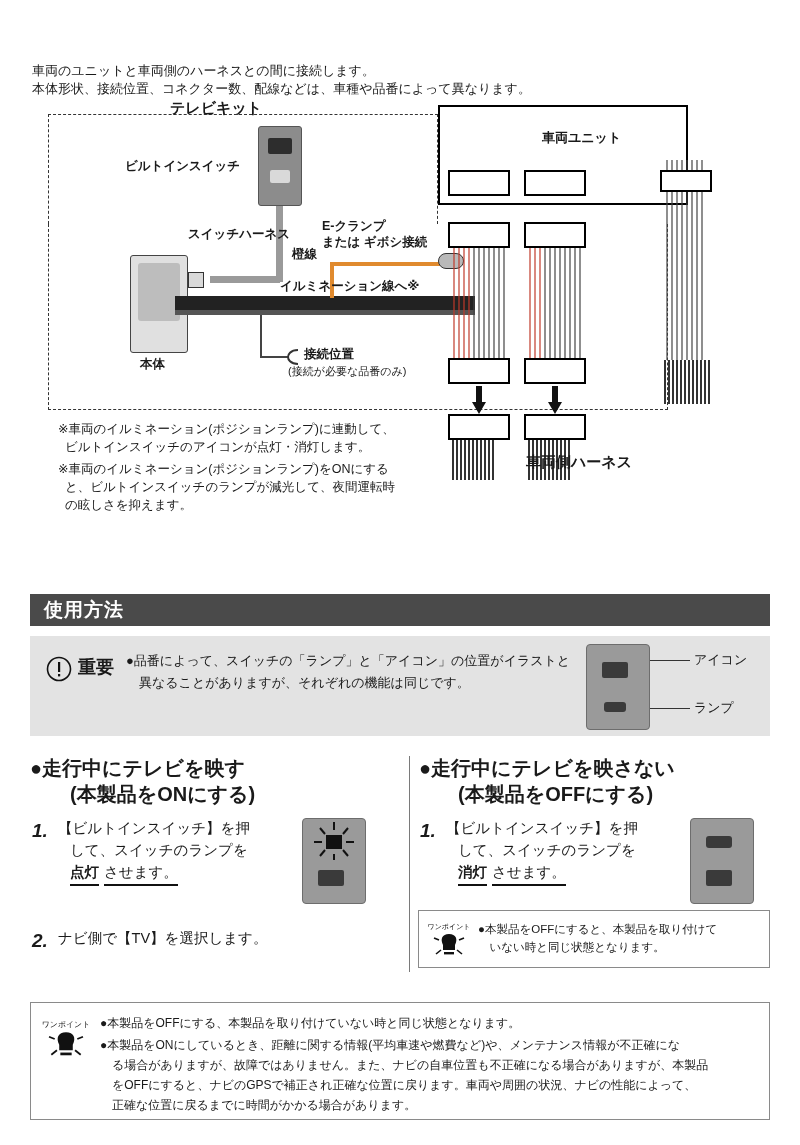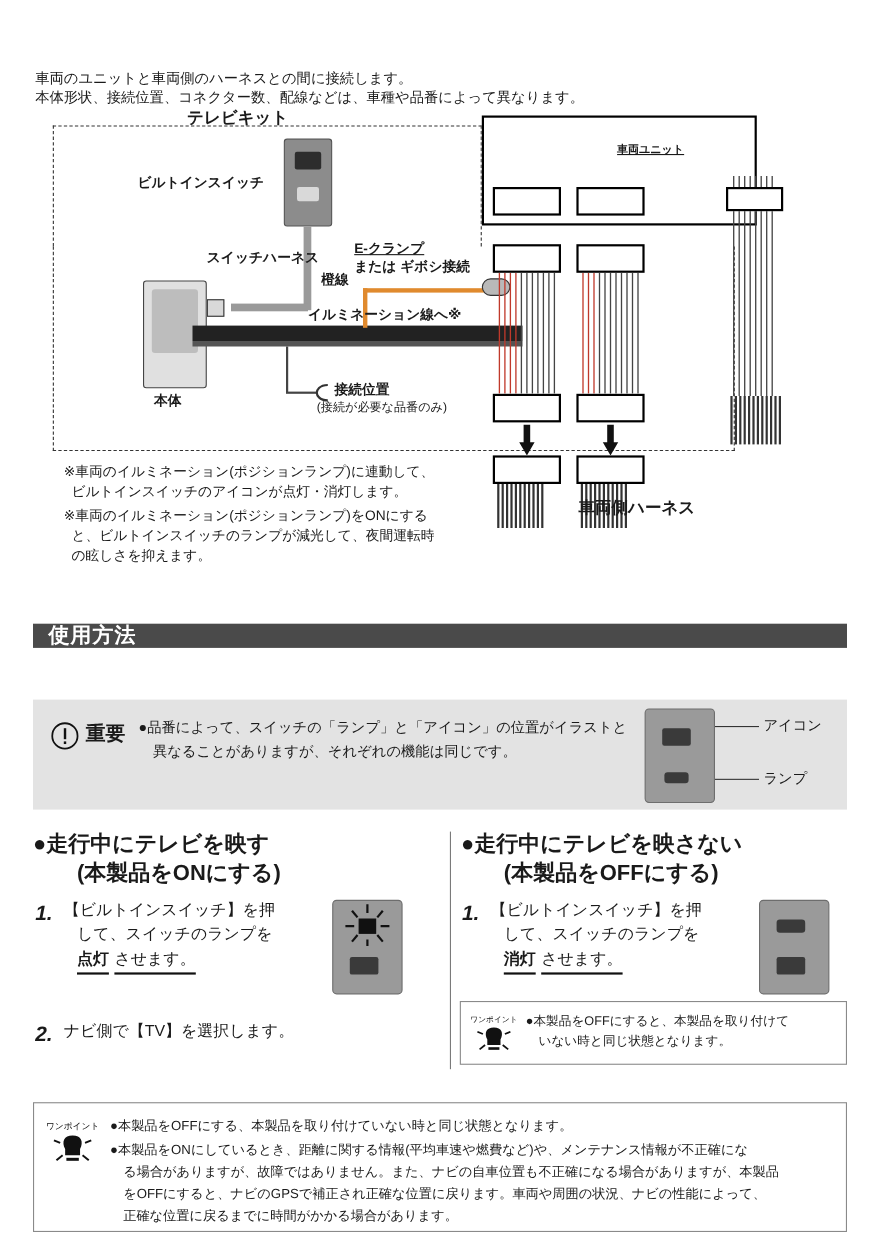--- a/index.html
+++ b/index.html
@@ -139,21 +139,21 @@
 
   <div class="txt" style="left:32px;top:62px;">車両のユニットと車両側のハーネスとの間に接続します。</div>
   <div class="txt" style="left:32px;top:80px;">本体形状、接続位置、コネクター数、配線などは、車種や品番によって異なります。</div>
 
   <div class="diagram">
 
     <div class="dashbox" style="left:18px;top:14px;width:390px;height:110px;border-bottom:none;"></div>
     <div class="dashbox" style="left:18px;top:124px;width:620px;height:186px;border-top:none;"></div>
 
     <div class="solidbox" style="left:408px;top:5px;width:250px;height:100px;"></div>
-    <div class="label" style="left:531px;top:30px;font-size:10px;text-decoration:underline;">車両ユニット</div>
+    <div class="label" style="left:512px;top:30px;font-size:13px;">車両ユニット</div>
     <div class="solidbox" style="left:418px;top:70px;width:62px;height:26px;"></div>
     <div class="solidbox" style="left:494px;top:70px;width:62px;height:26px;"></div>
 
     <div class="label" style="left:140px;top:-2px;font-size:15px;">テレビキット</div>
 
     <div class="graybox" style="left:228px;top:26px;width:44px;height:80px;"></div>
     <div class="sw-icon" style="left:238px;top:38px;width:24px;height:16px;background:#2d2d2d;"></div>
     <div class="sw-icon" style="left:240px;top:70px;width:20px;height:13px;background:#d9d9d9;"></div>
     <div class="label" style="left:95px;top:58px;">ビルトインスイッチ</div>
 
@@ -166,21 +166,21 @@
     <div class="label" style="left:110px;top:256px;">本体</div>
 
     <div class="connector" style="left:158px;top:172px;width:16px;height:16px;"></div>
 
     <div class="wire" style="left:145px;top:196px;width:300px;height:14px;"></div>
     <div class="wire" style="left:145px;top:210px;width:300px;height:5px;background:#555;"></div>
 
     <div class="wire-orange" style="left:300px;top:162px;width:110px;height:4px;"></div>
     <div class="wire-orange" style="left:300px;top:162px;width:4px;height:36px;"></div>
     <div class="connector" style="left:408px;top:153px;width:26px;height:16px;border-radius:8px;background:#b9b9b9;"></div>
-    <div class="label" style="left:292px;top:118px;text-decoration:underline;">E-クランプ</div>
+    <div class="label" style="left:292px;top:118px;">E-クランプ</div>
     <div class="label" style="left:292px;top:134px;">または ギボシ接続</div>
     <div class="label" style="left:262px;top:146px;">橙線</div>
     <div class="label" style="left:250px;top:178px;">イルミネーション線へ※</div>
 
     <div class="wire" style="left:230px;top:215px;width:2px;height:42px;background:#444;"></div>
     <div class="wire" style="left:230px;top:256px;width:28px;height:2px;background:#444;"></div>
     <svg class="bulb" style="left:252px;top:246px;width:20px;height:22px;" viewBox="0 0 20 22">
       <path d="M16 4 C8 4 6 9 6 11 C6 13 8 18 16 18" fill="none" stroke="#333" stroke-width="2"></path>
     </svg>
     <div class="label" style="left:274px;top:246px;">接続位置</div>
@@ -299,21 +299,21 @@
 
     <div class="label" style="left:496px;top:352px;font-size:15px;">車両側ハーネス</div>
   </div>
 
   <div class="txt" style="left:58px;top:420px;font-size:12.5px;">※車両のイルミネーション(ポジションランプ)に連動して、
   ビルトインスイッチのアイコンが点灯・消灯します。</div>
   <div class="txt" style="left:58px;top:460px;font-size:12.5px;">※車両のイルミネーション(ポジションランプ)をONにする
   と、ビルトインスイッチのランプが減光して、夜間運転時
   の眩しさを抑えます。</div>
 
-  <div class="section-bar" style="left:30px;top:567px;width:740px;height:22px;">
+  <div class="section-bar" style="left:30px;top:594px;width:740px;height:32px;">
     <span>使用方法</span>
   </div>
 
   <div class="note-box" style="left:30px;top:636px;width:740px;height:100px;"></div>
 
   <svg style="position:absolute;left:46px;top:656px;width:26px;height:26px;" viewBox="0 0 26 26">
     <circle cx="13" cy="13" r="11.5" fill="none" stroke="#111" stroke-width="1.6"></circle>
     <rect x="12" y="6" width="2.2" height="10" fill="#111"></rect>
     <rect x="12" y="18" width="2.2" height="2.4" fill="#111"></rect>
   </svg>

